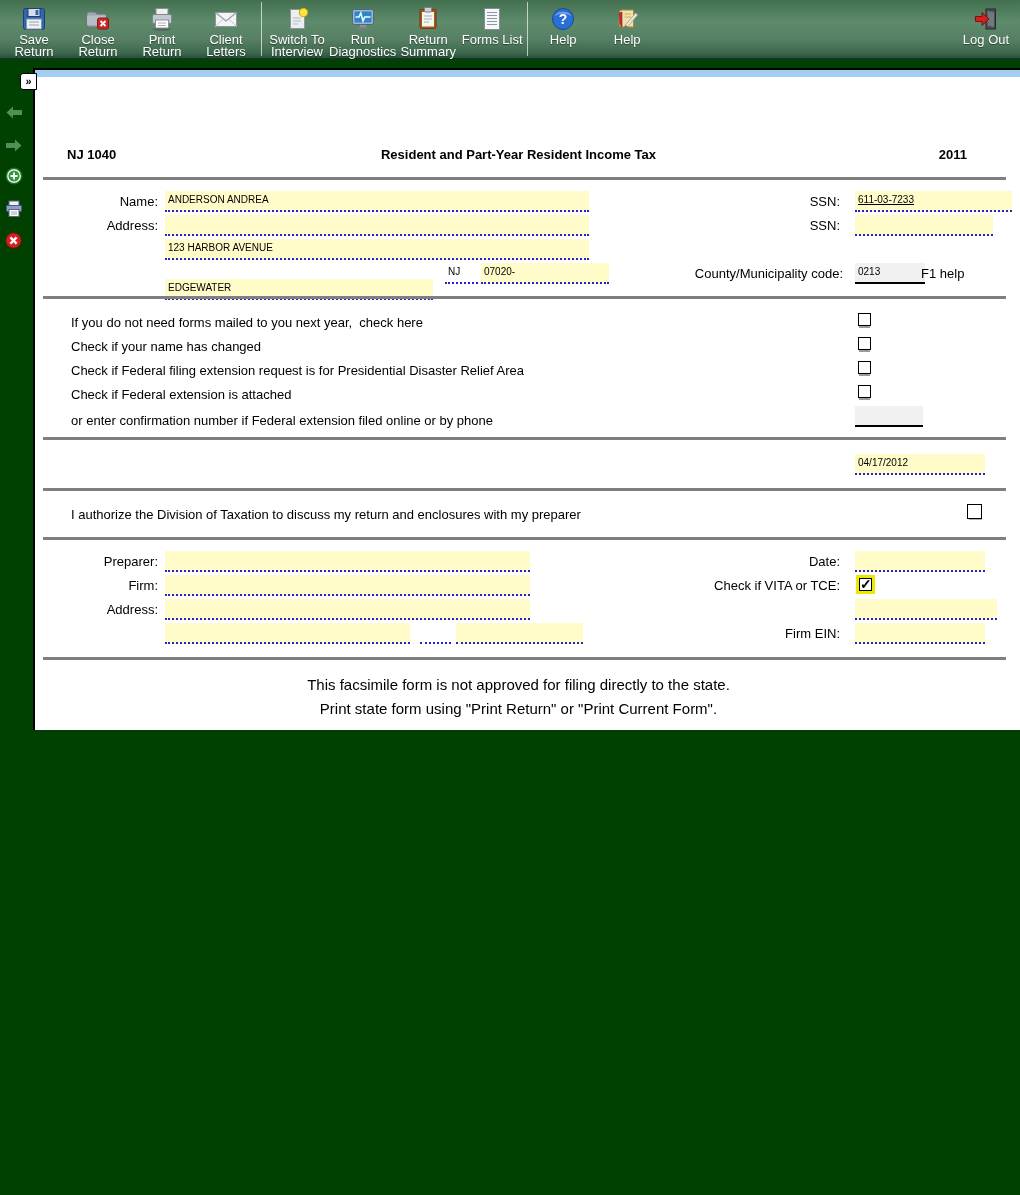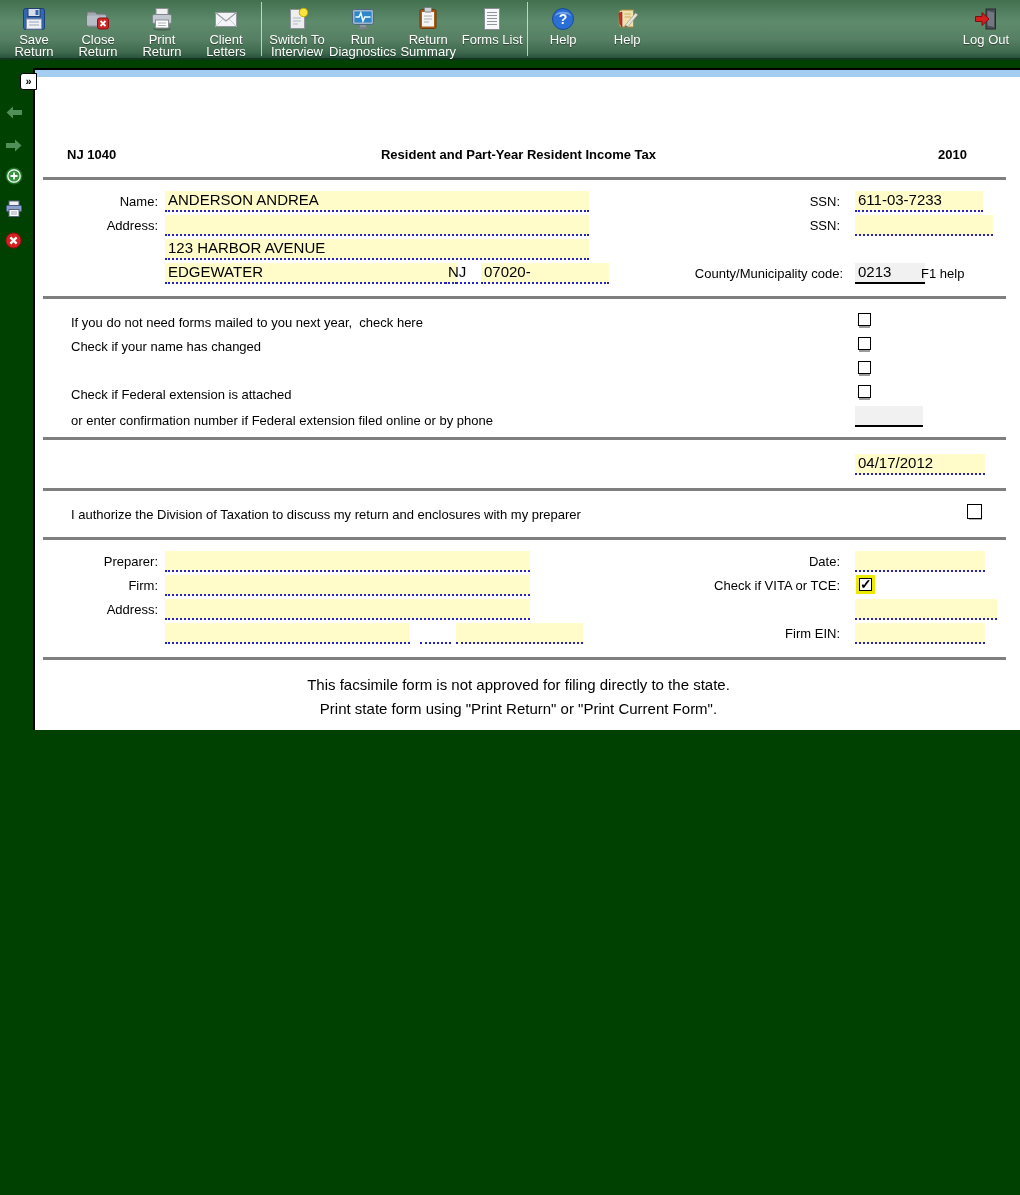--- a/index.html
+++ b/index.html
@@ -39,21 +39,21 @@
 
   .abs { position:absolute; }
   .txt { font-size:13px; line-height:21px; color:#000; white-space:pre; }
   .bold { font-weight:bold; }
   .right { text-align:right; }
   .center { text-align:center; }
 
   .field {
     position:absolute; height:21px; background:#FFFCC9;
     border-bottom:2px dotted #2323cc;
-    font-size:15px; line-height:18px; padding:0 3px; white-space:pre; overflow:hidden;
+    font-size:10px; line-height:18px; padding:0 3px; white-space:pre; overflow:hidden;
   }
   .field.plain { background:transparent; }
   .field.gray { background:#f1f1f1; border-bottom:2px solid #000; }
 
   .hline { position:absolute; left:8px; width:963px; height:3px; background:#7f7f7f; }
 
   .cb {
     position:absolute; width:13px; height:13px; background:#fff;
     border:1px solid #000; box-shadow:0 3px 0 -1px #9b9b9b;
   }
@@ -252,50 +252,51 @@
       <circle cx="8.5" cy="8.5" r="7.6" fill="#d42020" stroke="#8e1212"></circle>
       <path d="M5.4 5.4 l6.2 6.2 M11.6 5.4 l-6.2 6.2" stroke="#fff" stroke-width="2.3"></path>
     </svg>
 </div>
 
 <div class="panel">
   <div class="bluestrip"></div>
 
   <div class="abs txt bold" style="left:32px; top:74px;">NJ 1040</div>
   <div class="abs txt bold center" style="left:0; top:74px; width:967px;">Resident and Part-Year Resident Income Tax</div>
-  <div class="abs txt bold" style="right:53px; top:74px;">2010</div>
+  <div class="abs txt bold" style="right:53px; top:74px;">2011</div>
   <div class="hline" style="top:107px;"></div>
 
   <div class="abs txt right" style="left:0; top:121px; width:123px;">Name:</div>
   <div class="field" style="left:130px; top:121px; width:424px;">ANDERSON ANDREA</div>
   <div class="abs txt right" style="left:600px; top:121px; width:205px;">SSN:</div>
-  <div class="field" style="left:820px; top:121px; width:128px;">611-03-7233</div>
+  <div class="field" style="left:820px; top:121px; width:157px;text-decoration:underline;">611-03-7233</div>
 
   <div class="abs txt right" style="left:0; top:145px; width:123px;">Address:</div>
   <div class="field" style="left:130px; top:145px; width:424px;"></div>
   <div class="abs txt right" style="left:600px; top:145px; width:205px;">SSN:</div>
   <div class="field" style="left:820px; top:145px; width:138px;"></div>
 
   <div class="field" style="left:130px; top:169px; width:424px;">123 HARBOR AVENUE</div>
 
-  <div class="field" style="left:130px; top:193px; width:292px;">EDGEWATER</div>
+  <div class="field" style="left:130px; top:209px; width:268px;">EDGEWATER</div>
   <div class="field plain" style="left:410px; top:193px; width:33px;">NJ</div>
   <div class="field" style="left:446px; top:193px; width:128px;">07020-</div>
   <div class="abs txt right" style="left:580px; top:193px; width:228px;">County/Municipality code:</div>
   <div class="field gray" style="left:820px; top:193px; width:70px;">0213</div>
   <div class="abs txt" style="left:886px; top:193px;">F1 help</div>
 
   <div class="hline" style="top:226px;"></div>
 
   <div class="abs txt" style="left:36px; top:242px;">If you do not need forms mailed to you next year,  check here</div>
   <div class="cb" style="left:823px; top:243px;"></div>
 
   <div class="abs txt" style="left:36px; top:266px;">Check if your name has changed</div>
   <div class="cb" style="left:823px; top:267px;"></div>
 
+  <div class="abs txt" style="left:36px; top:290px;">Check if Federal filing extension request is for Presidential Disaster Relief Area</div>
   <div class="cb" style="left:823px; top:291px;"></div>
 
   <div class="abs txt" style="left:36px; top:314px;">Check if Federal extension is attached</div>
   <div class="cb" style="left:823px; top:315px;"></div>
 
   <div class="abs txt" style="left:36px; top:340px;">or enter confirmation number if Federal extension filed online or by phone</div>
   <div class="field gray" style="left:820px; top:336px; width:68px;"></div>
 
   <div class="hline" style="top:367px;"></div>
 

